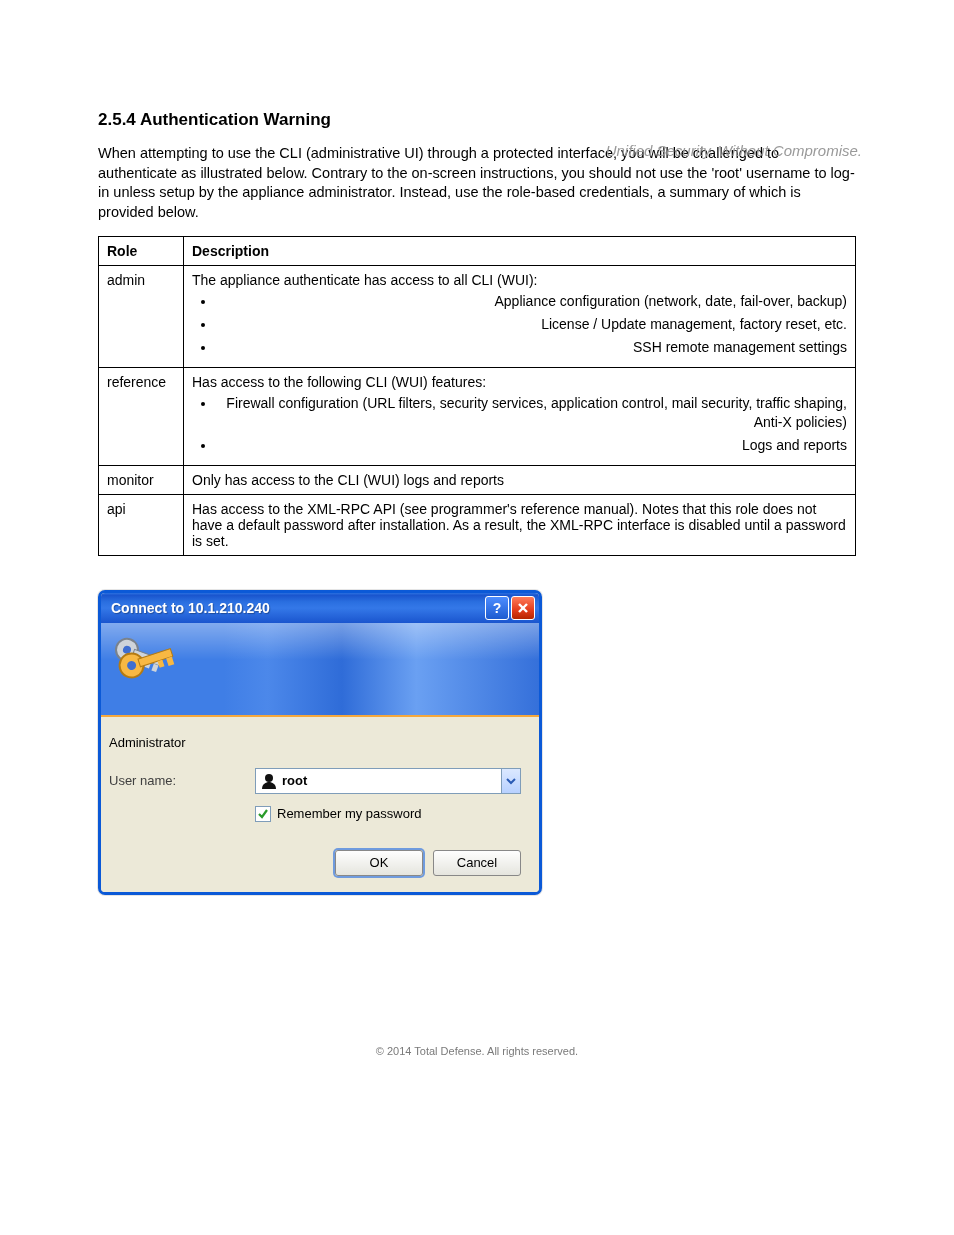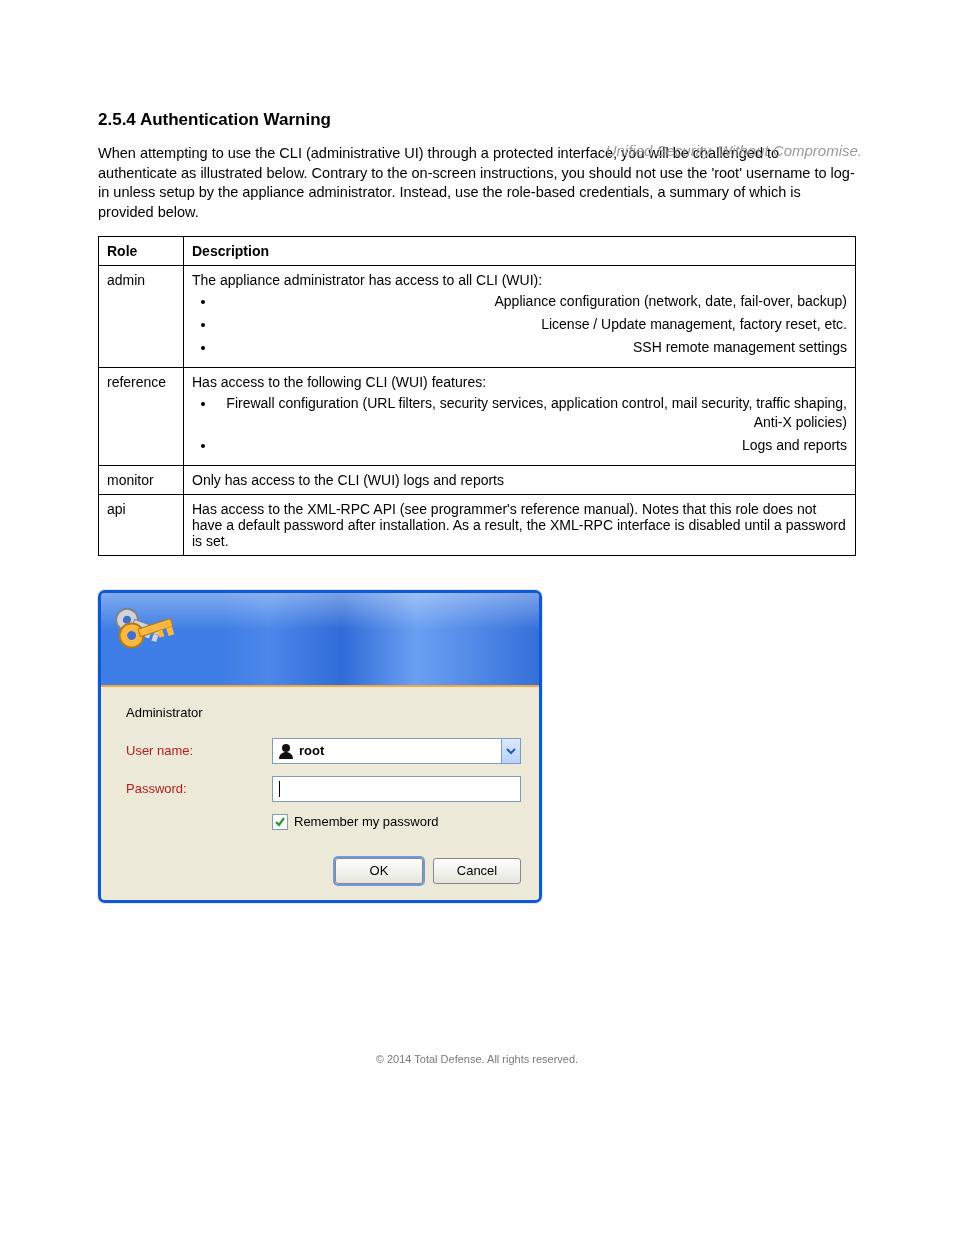--- a/index.html
+++ b/index.html
@@ -115,34 +115,34 @@
     height: 92px;
     background:
       linear-gradient(to bottom, rgba(255,255,255,.35) 0, rgba(255,255,255,0) 40%),
       linear-gradient(to right, #3f7ee6 0, #3f7ee6 28%, #4c88ea 38%, #2f6cd8 55%, #6aa0f2 72%, #3570da 100%);
     border-bottom: 2px solid #f5a83d;
     position: relative;
   }
   .banner svg { display: block; }
 
   .dlg-body {
-    padding: 18px 18px 16px 25px;
+    padding: 18px 18px 16px 8px;
     background: #ece9d8;
   }
   .realm {
     margin-bottom: 18px;
   }
   .fld {
     display: flex;
     align-items: center;
     margin-bottom: 12px;
   }
   .fld .lbl {
     width: 146px;
-    color: #b91c1c;
+    color: #404040;
   }
   .combo {
     flex: 1;
     height: 26px;
     background: #fff;
     border: 1px solid #7f9db9;
     display: flex;
     align-items: center;
     padding: 0 0 0 4px;
     box-sizing: border-box;
@@ -253,21 +253,21 @@
     <thead>
       <tr>
         <th>Role</th>
         <th>Description</th>
       </tr>
     </thead>
     <tbody>
       <tr>
         <td>admin</td>
         <td>
-          <span>The appliance administrator has access to all CLI (WUI):</span>
+          <span>The appliance authenticate has access to all CLI (WUI):</span>
           <ul>
             <li>Appliance configuration (network, date, fail-over, backup)</li>
             <li>License / Update management, factory reset, etc.</li>
             <li>SSH remote management settings</li>
           </ul>
         </td>
       </tr>
       <tr>
         <td>reference</td>
         <td>
@@ -283,20 +283,34 @@
         <td>Only has access to the CLI (WUI) logs and reports</td>
       </tr>
       <tr>
         <td>api</td>
         <td>Has access to the XML-RPC API (see programmer's reference manual). Notes that this role does not have a default password after installation. As a result, the XML-RPC interface is disabled until a password is set.</td>
       </tr>
     </tbody>
   </table>
 
   <div class="dialog">
+    <div class="titlebar">
+      <span class="title">Connect to 10.1.210.240</span>
+      <div class="controls">
+        <div class="winbtn help">
+          <span>?</span>
+        </div>
+        <div class="winbtn close">
+          <svg width="12" height="12" viewBox="0 0 12 12">
+            <line x1="2" y1="2" x2="10" y2="10" stroke="#fff" stroke-width="2.4"></line>
+            <line x1="10" y1="2" x2="2" y2="10" stroke="#fff" stroke-width="2.4"></line>
+          </svg>
+        </div>
+      </div>
+    </div>
 
     <div class="banner">
       <svg width="100" height="92" viewBox="0 0 100 92">
 
         <g transform="translate(20,14) rotate(20)">
           <circle cx="10" cy="10" r="11" fill="#cfd4da" stroke="#7a828c" stroke-width="2"></circle>
           <circle cx="10" cy="10" r="4" fill="#3f6ed0"></circle>
           <rect x="17" y="7" width="30" height="7" fill="#cfd4da" stroke="#7a828c" stroke-width="1"></rect>
           <rect x="40" y="14" width="5" height="7" fill="#cfd4da"></rect>
           <rect x="32" y="14" width="5" height="6" fill="#cfd4da"></rect>
@@ -326,26 +340,20 @@
           </span>
           <span class="val">root</span>
           <div class="dropbtn">
             <svg width="10" height="8" viewBox="0 0 10 8">
               <polyline points="1,2 5,6 9,2" fill="none" stroke-width="2"></polyline>
             </svg>
           </div>
         </div>
       </div>
 
-      <div class="fld">
-        <div class="lbl">Password:</div>
-        <div class="pwd">
-          <span class="caret"></span>
-        </div>
-      </div>
 
       <div class="chk">
         <div class="checkbox">
           <svg width="12" height="12" viewBox="0 0 12 12">
             <polyline points="2,6 5,9 10,2" fill="none" stroke="#2a9b2a" stroke-width="2.2"></polyline>
           </svg>
         </div>
         <span>Remember my password</span>
       </div>
 

